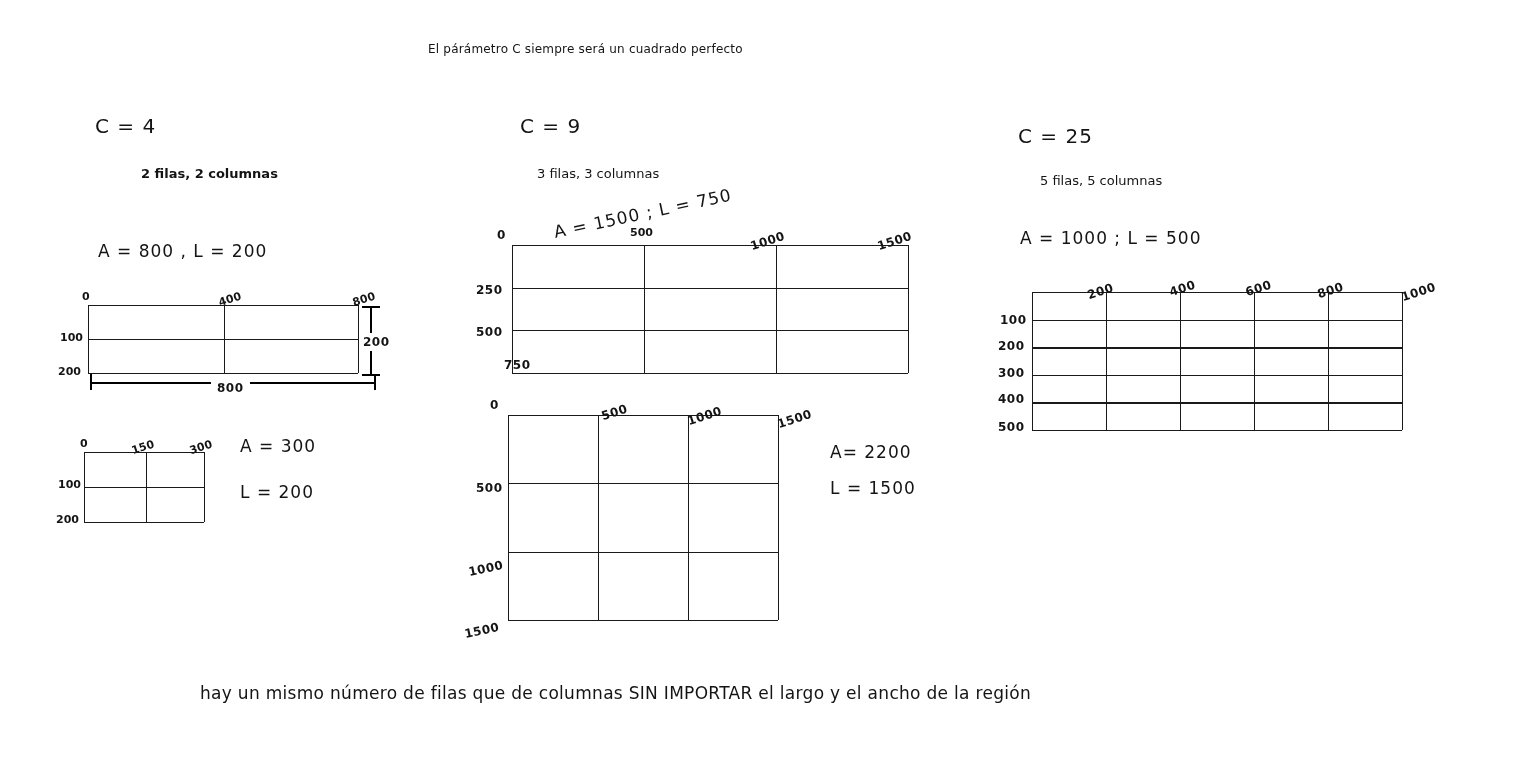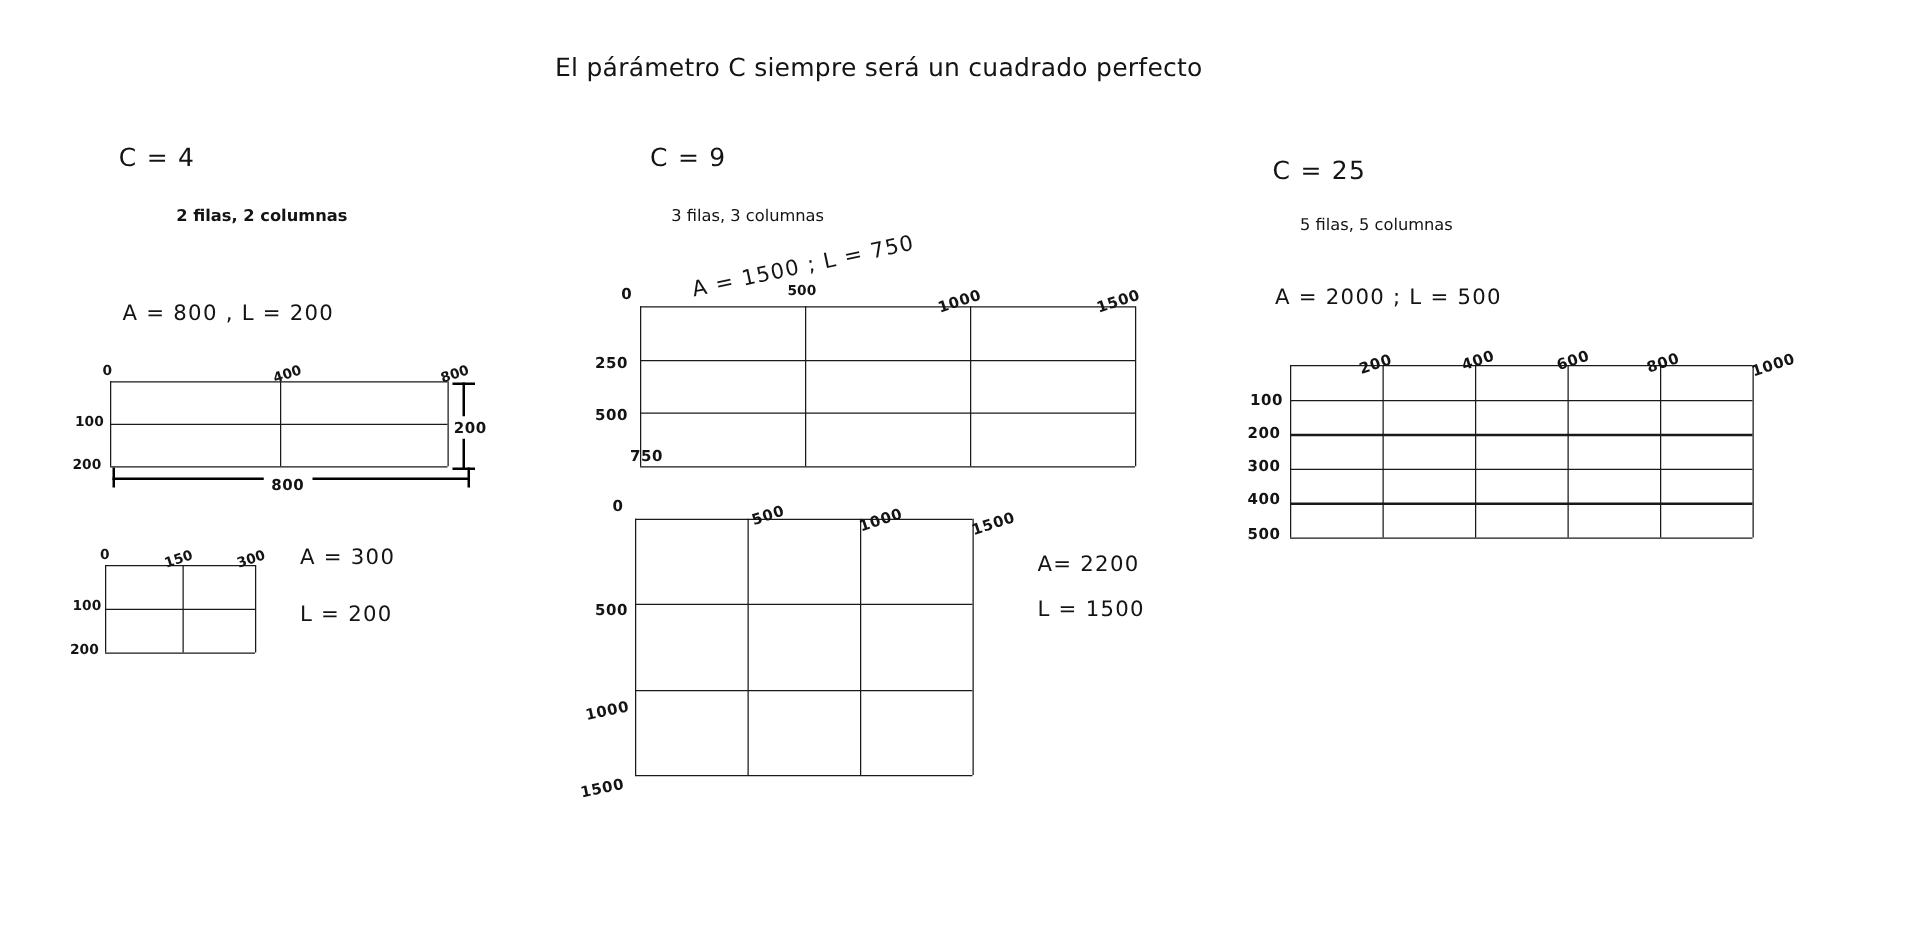--- a/index.html
+++ b/index.html
@@ -15,23 +15,22 @@
     font-family: "DejaVu Sans", sans-serif;
     color: #111111;
     overflow: hidden;
   }
   .abs { position: absolute; }
   .txt {
     white-space: nowrap;
     color: #141414;
   }
   .title {
-    font-size: 20px;
+    font-size: 12px;
     letter-spacing: 0.2px;
-    margin-left: 16px;
   }
   .case-label {
     font-size: 20px;
     letter-spacing: 1px;
   }
   .sub-label {
     font-size: 13px;
   }
   .dim-label {
     font-size: 17px;
@@ -159,21 +158,21 @@
   <div class="abs txt tick rot-20" style="left:780px; top:417px;">1500</div>
   <div class="abs txt tick" style="left:476px; top:481px;">500</div>
   <div class="abs txt tick rot-12" style="left:470px; top:565px;">1000</div>
   <div class="abs txt tick rot-12" style="left:466px; top:627px;">1500</div>
 
   <div class="abs txt dim-label" style="left:830px; top:442px;">A= 2200</div>
   <div class="abs txt dim-label" style="left:830px; top:478px;">L = 1500</div>
 
   <div class="abs txt case-label" style="left:1018px; top:124px;">C = 25</div>
   <div class="abs txt sub-label" style="left:1040px; top:173px;">5 filas, 5 columnas</div>
-  <div class="abs txt dim-label" style="left:1020px; top:228px;">A = 2000  ;   L = 500</div>
+  <div class="abs txt dim-label" style="left:1020px; top:228px;">A = 1000  ;   L = 500</div>
 
   <div class="grid" style="left:1032px; top:292px; width:370px; height:138px;">
     <div class="grid-line h-line" style="left:0; top:0; width:370px;"></div>
     <div class="grid-line h-line" style="left:0; top:27.6px; width:370px;"></div>
     <div class="grid-line h-line" style="left:0; top:55.2px; width:370px;"></div>
     <div class="grid-line h-line" style="left:0; top:82.8px; width:370px;"></div>
     <div class="grid-line h-line" style="left:0; top:110.4px; width:370px;"></div>
     <div class="grid-line h-line" style="left:0; top:138px; width:370px;"></div>
     <div class="grid-line v-line" style="left:0; top:0; height:138px;"></div>
     <div class="grid-line v-line" style="left:74px; top:0; height:138px;"></div>
@@ -186,14 +185,15 @@
   <div class="abs txt tick rot-20" style="left:1172px; top:285px;">400</div>
   <div class="abs txt tick rot-20" style="left:1248px; top:285px;">600</div>
   <div class="abs txt tick rot-20" style="left:1320px; top:287px;">800</div>
   <div class="abs txt tick rot-20" style="left:1404px; top:290px;">1000</div>
   <div class="abs txt tick" style="left:1000px; top:313px;">100</div>
   <div class="abs txt tick" style="left:998px; top:339px;">200</div>
   <div class="abs txt tick" style="left:998px; top:366px;">300</div>
   <div class="abs txt tick" style="left:998px; top:392px;">400</div>
   <div class="abs txt tick" style="left:998px; top:420px;">500</div>
 
+  <div class="abs txt footer" style="left:200px; top:678px;">hay un mismo número de filas que de columnas SIN IMPORTAR el largo y el ancho de la región</div>
 
 </div>
 
 </body></html>

